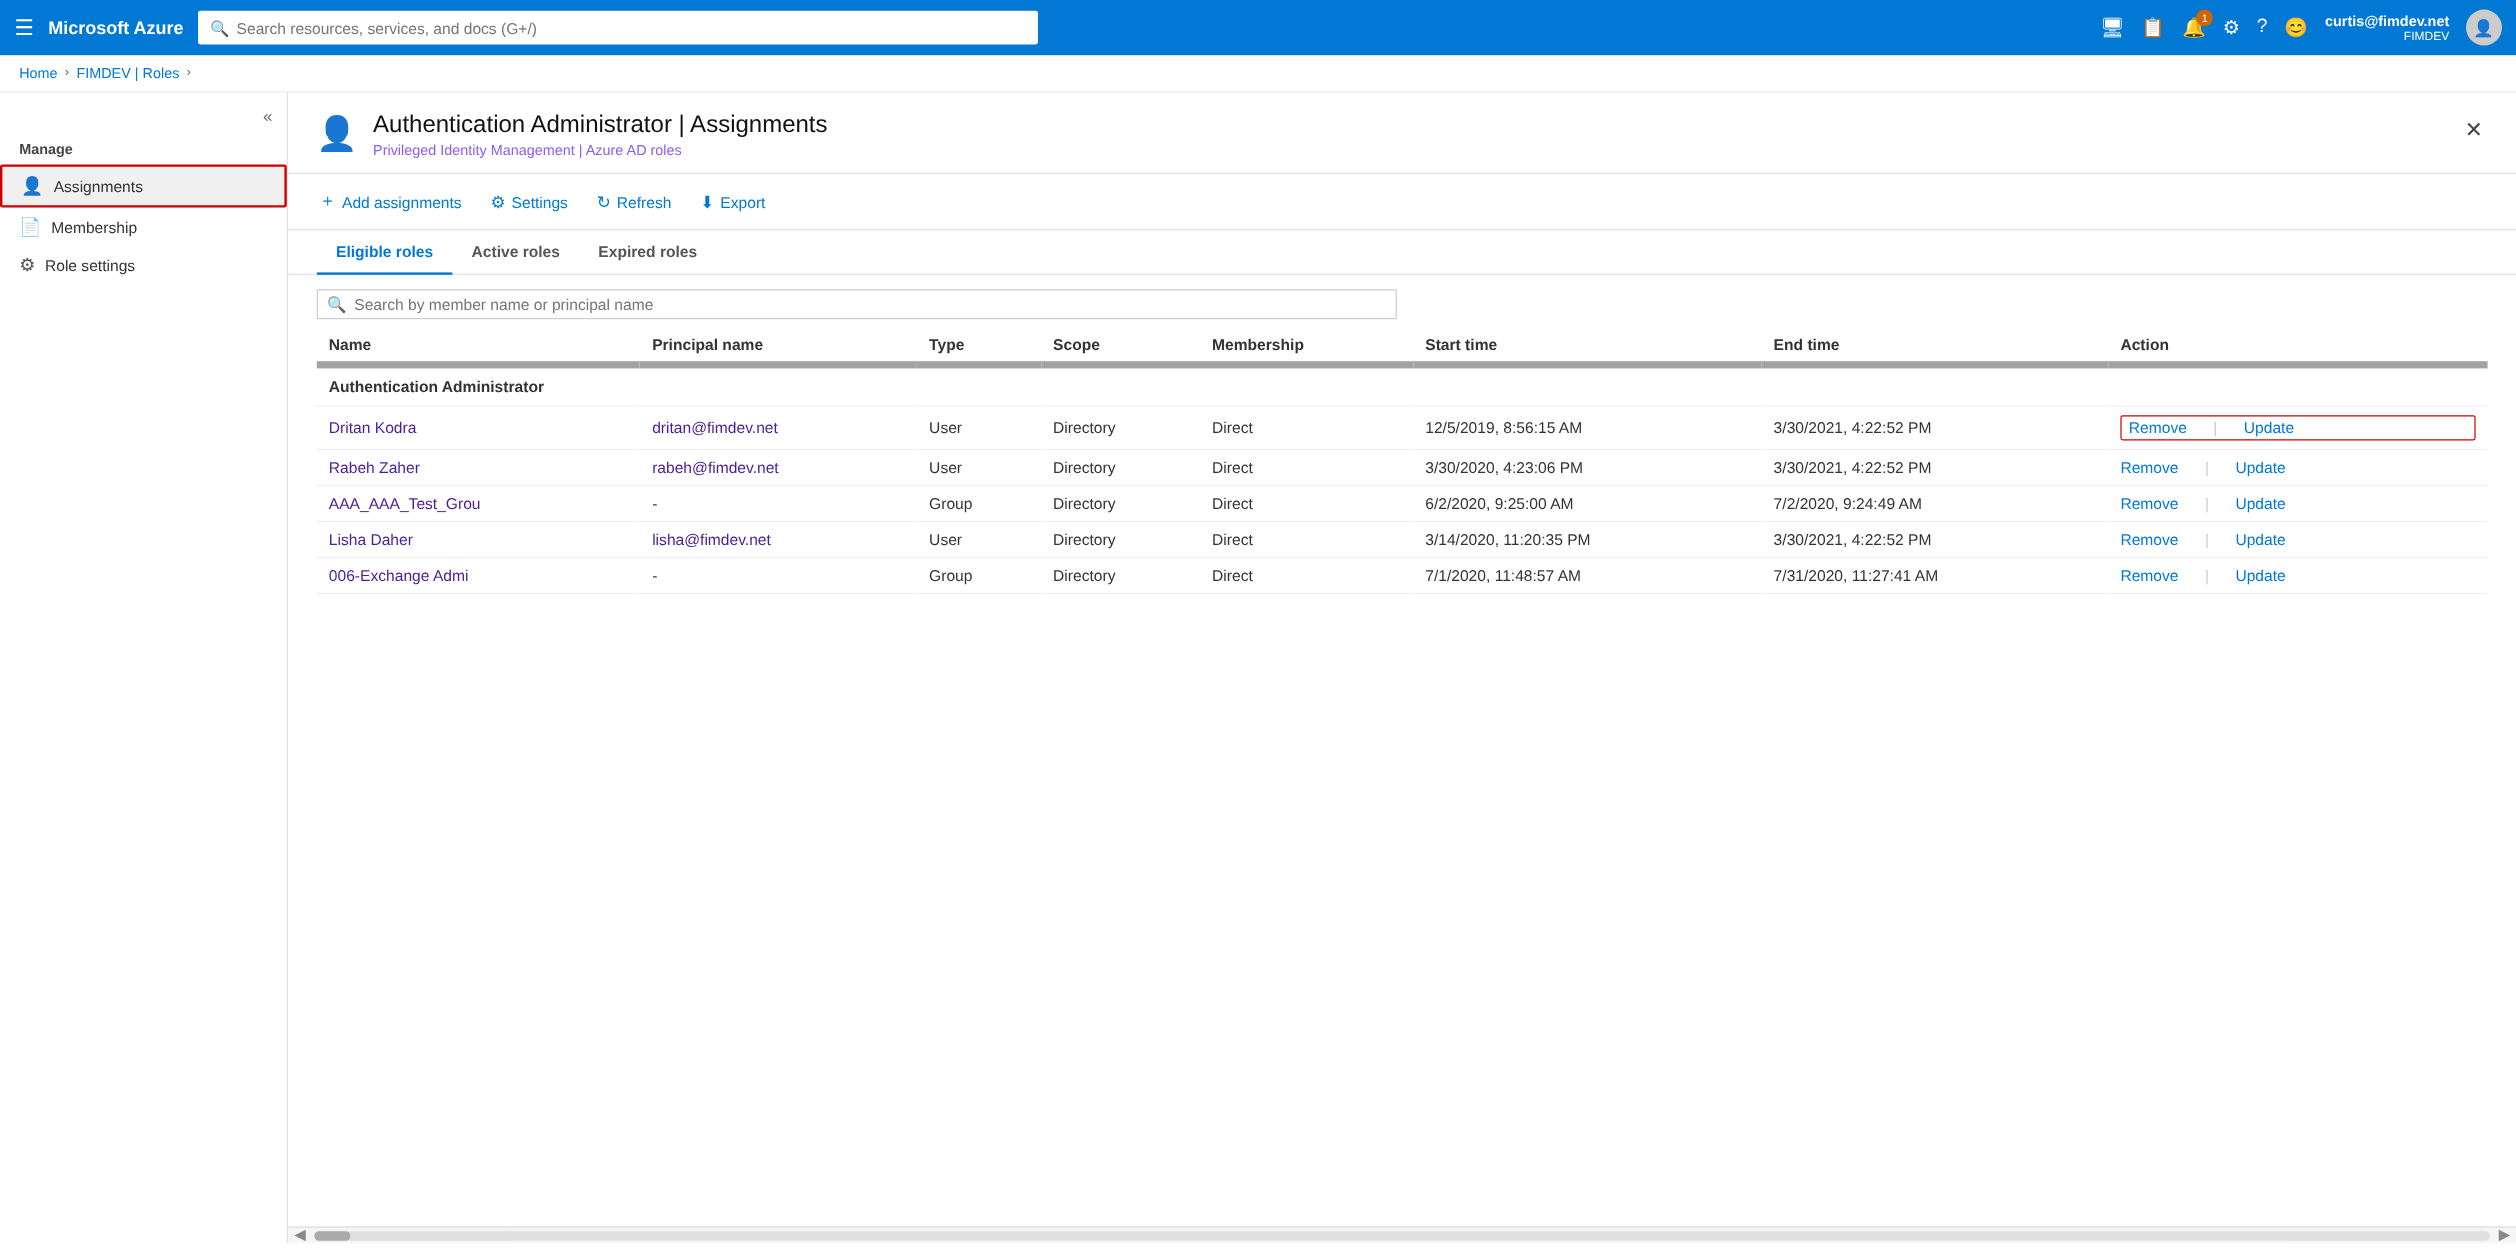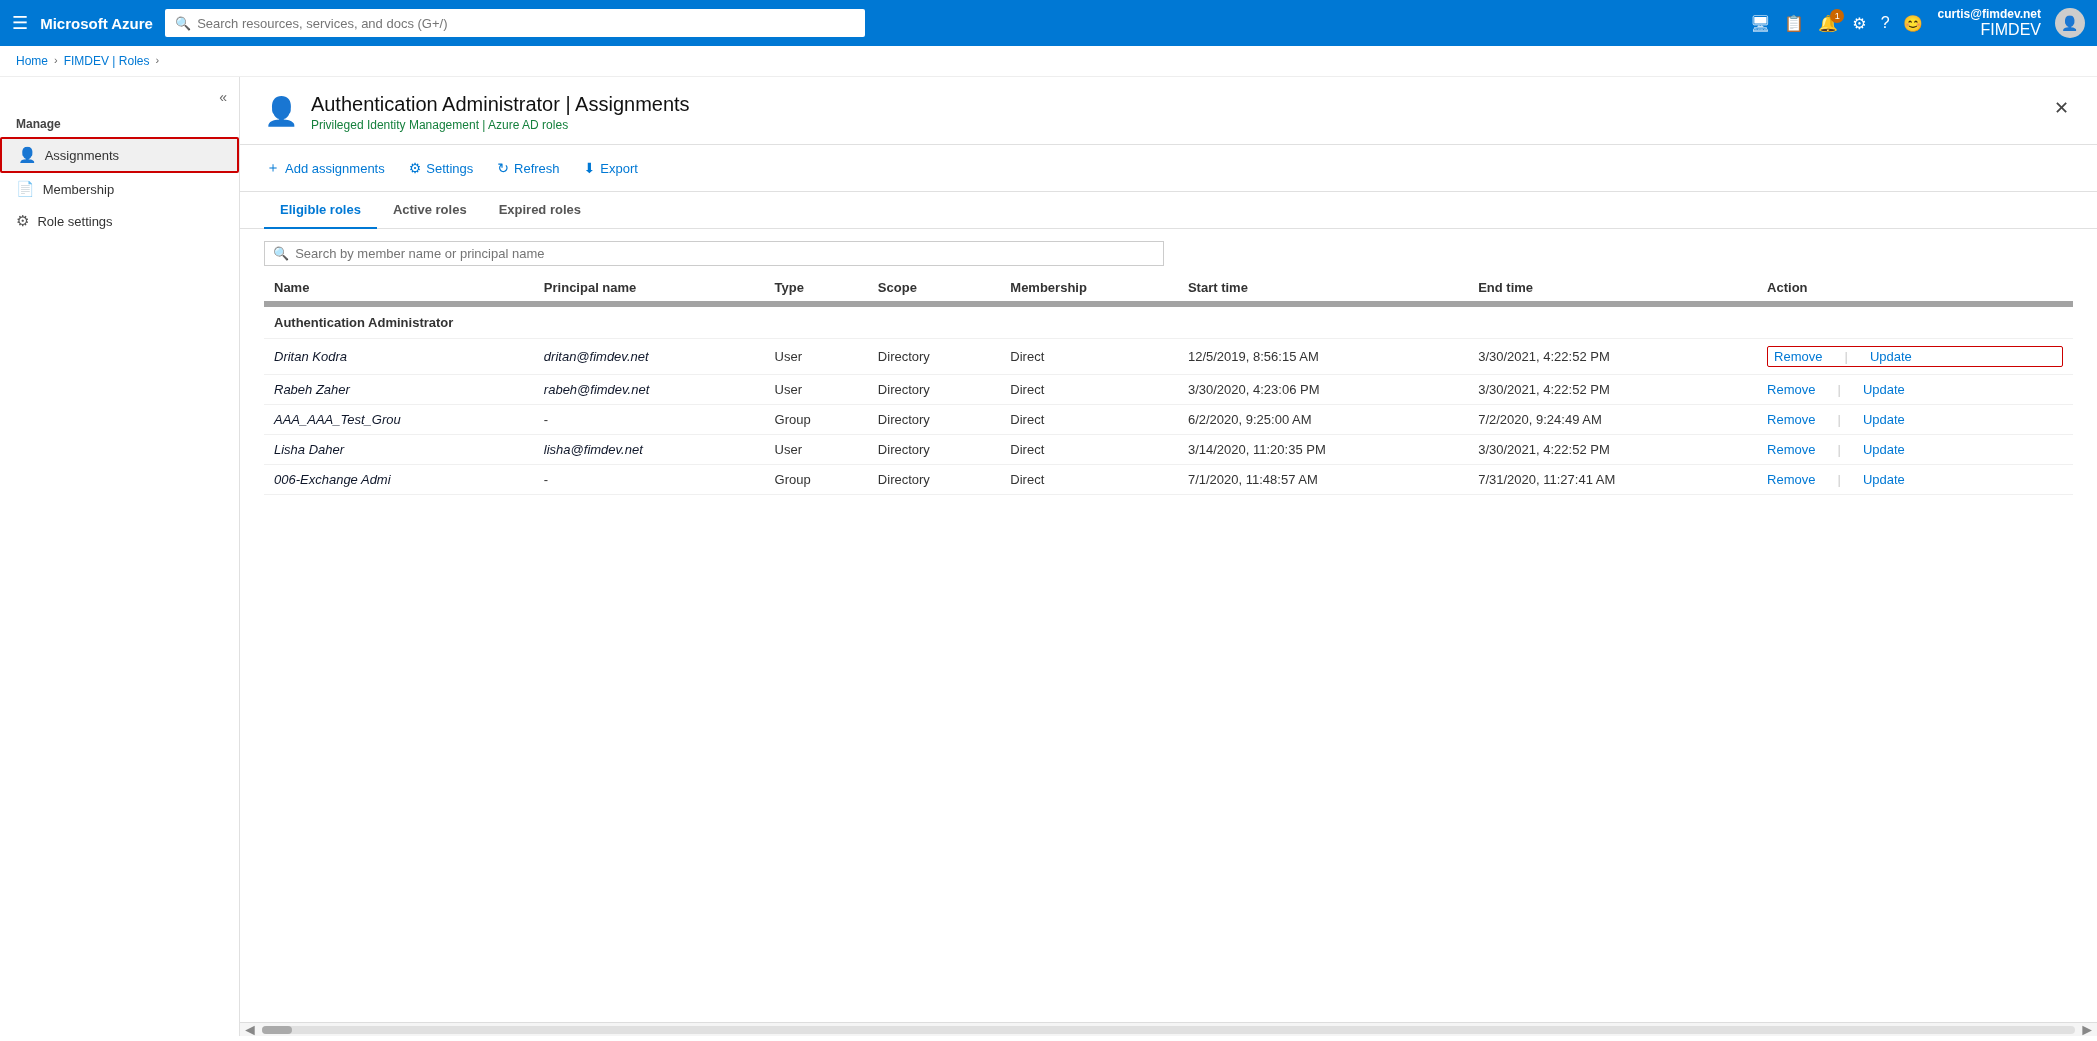--- a/index.html
+++ b/index.html
@@ -33,21 +33,21 @@
     .top-nav-icons { display: flex; align-items: center; gap: 14px; margin-left: auto; }
     .top-nav-icons .icon-btn { color: #fff; font-size: 16px; cursor: pointer; position: relative; }
     .top-nav-icons .badge {
       position: absolute; top: -5px; right: -6px;
       background: #c60; color: #fff; font-size: 9px;
       border-radius: 50%; width: 14px; height: 14px;
       display: flex; align-items: center; justify-content: center;
     }
     .user-info { color: #fff; text-align: right; cursor: pointer; }
     .user-info .user-name { font-size: 12px; font-weight: 600; }
-    .user-info .user-tenant { font-size: 16px; }
+    .user-info .user-tenant { font-size: 10px; }
     .avatar { width: 30px; height: 30px; border-radius: 50%; background: #ccc; display: flex; align-items: center; justify-content: center; font-size: 14px; }
 
     
     .breadcrumb {
       padding: 8px 16px;
       font-size: 12px;
       color: #0078d4;
       display: flex;
       gap: 6px;
       border-bottom: 1px solid #eee;
@@ -78,21 +78,21 @@
 
     
     .page-header {
       padding: 16px 24px 12px;
       display: flex; align-items: flex-start; justify-content: space-between;
       border-bottom: 1px solid #e0e0e0;
     }
     .page-header-left { display: flex; align-items: flex-start; gap: 12px; }
     .page-header-icon { font-size: 28px; color: #444; margin-top: 2px; }
     .page-title { font-size: 20px; font-weight: 300; color: #111; }
-    .page-subtitle { font-size: 12px; color: #15803d; margin-top: 2px; }
+    .page-subtitle { font-size: 12px; color: #8b5cf6; margin-top: 2px; }
     .close-btn { font-size: 18px; color: #444; cursor: pointer; padding: 4px; }
 
     
     .toolbar {
       padding: 10px 24px;
       display: flex; align-items: center; gap: 20px;
       border-bottom: 1px solid #e0e0e0;
     }
     .toolbar-btn {
       display: flex; align-items: center; gap: 5px;
@@ -125,21 +125,21 @@
     .table-search .s-icon { color: #888; }
 
     
     table { width: 100%; border-collapse: collapse; font-size: 13px; }
     thead th {
       text-align: left; padding: 6px 10px; font-weight: 600; color: #333;
       border-bottom: 6px solid #a3a3a3; white-space: nowrap;
     }
     tbody td { padding: 7px 10px; color: #333; border-bottom: 1px solid #f0f0f0; white-space: nowrap; }
     .group-header td { font-weight: 600; color: #333; padding: 8px 10px 8px; }
-    .link { color: #0f172a; cursor: pointer; text-decoration: none; font-style: italic; }
+    .link { color: #4c1d95; cursor: pointer; text-decoration: none; }
     .action-cell { display: flex; gap: 22px; align-items: center; }
     .action-link { color: #0078d4; cursor: pointer; font-size: 13px; }
     .action-sep { color: #ccc; }
 
     
     .highlighted-action { border: 1.5px solid #c00; padding: 2px 6px; border-radius: 2px; }
 
     
     .scroll-bar-area {
       height: 14px; background: #f5f5f5; border-top: 1px solid #ddd;

